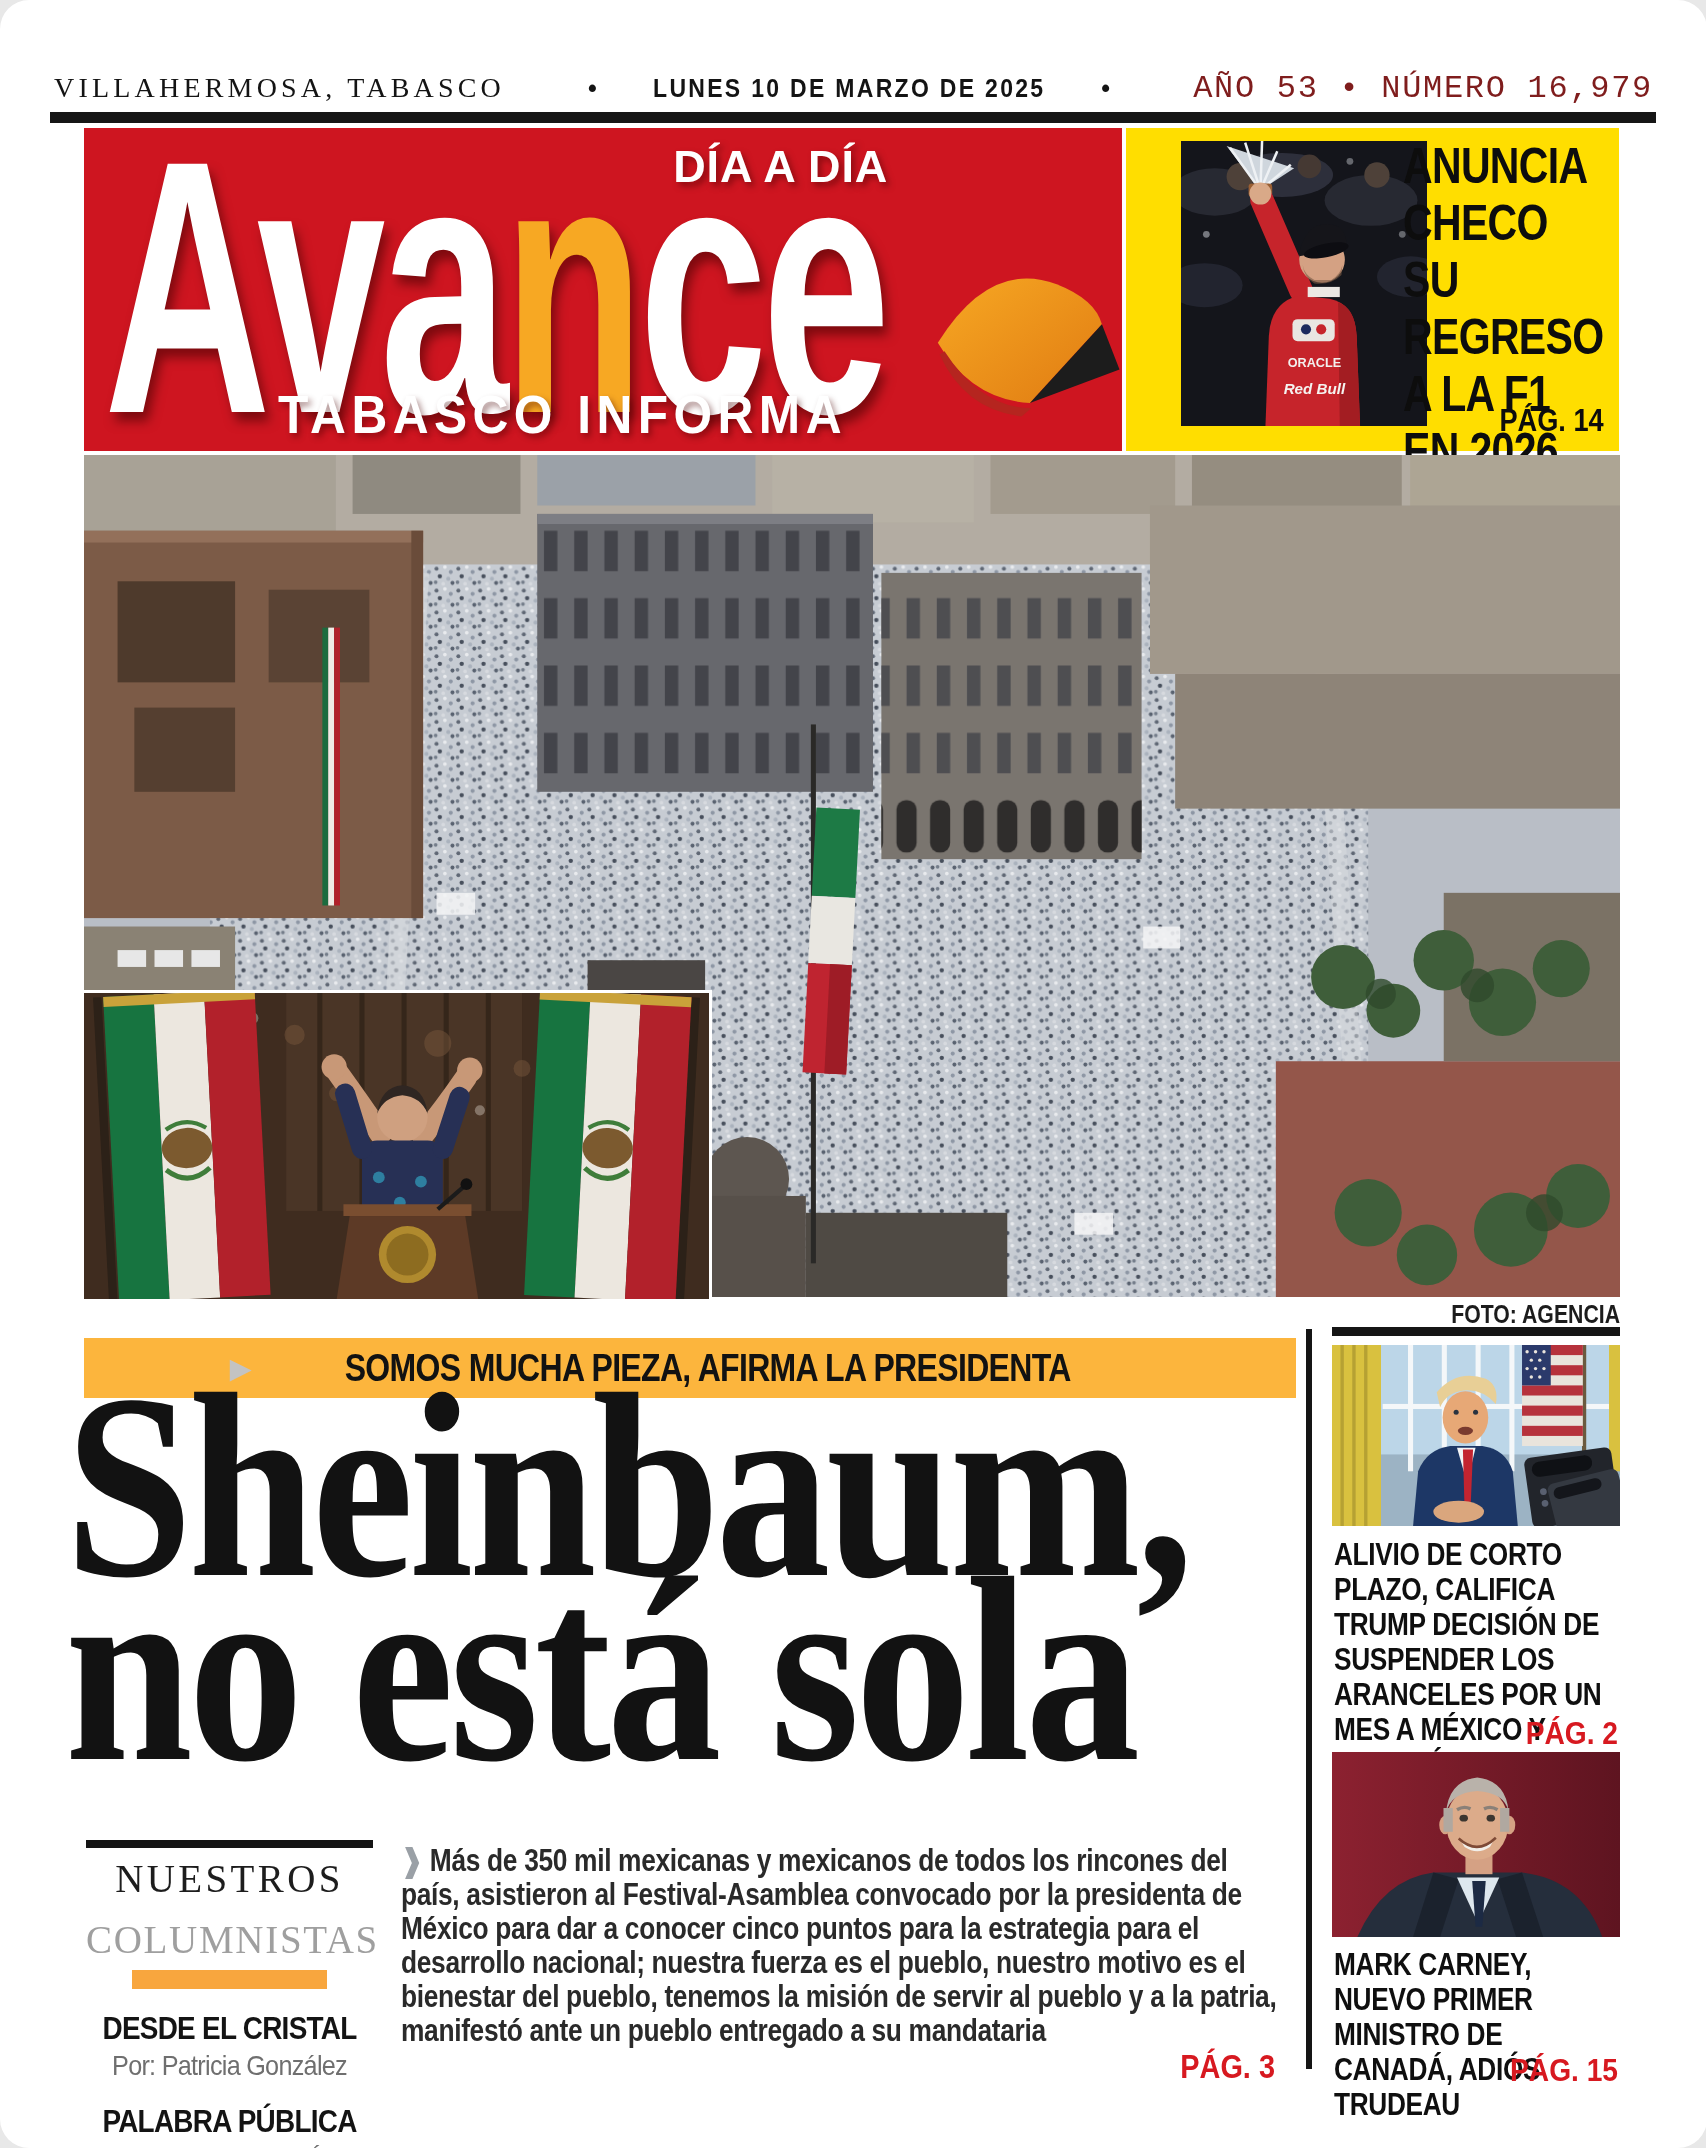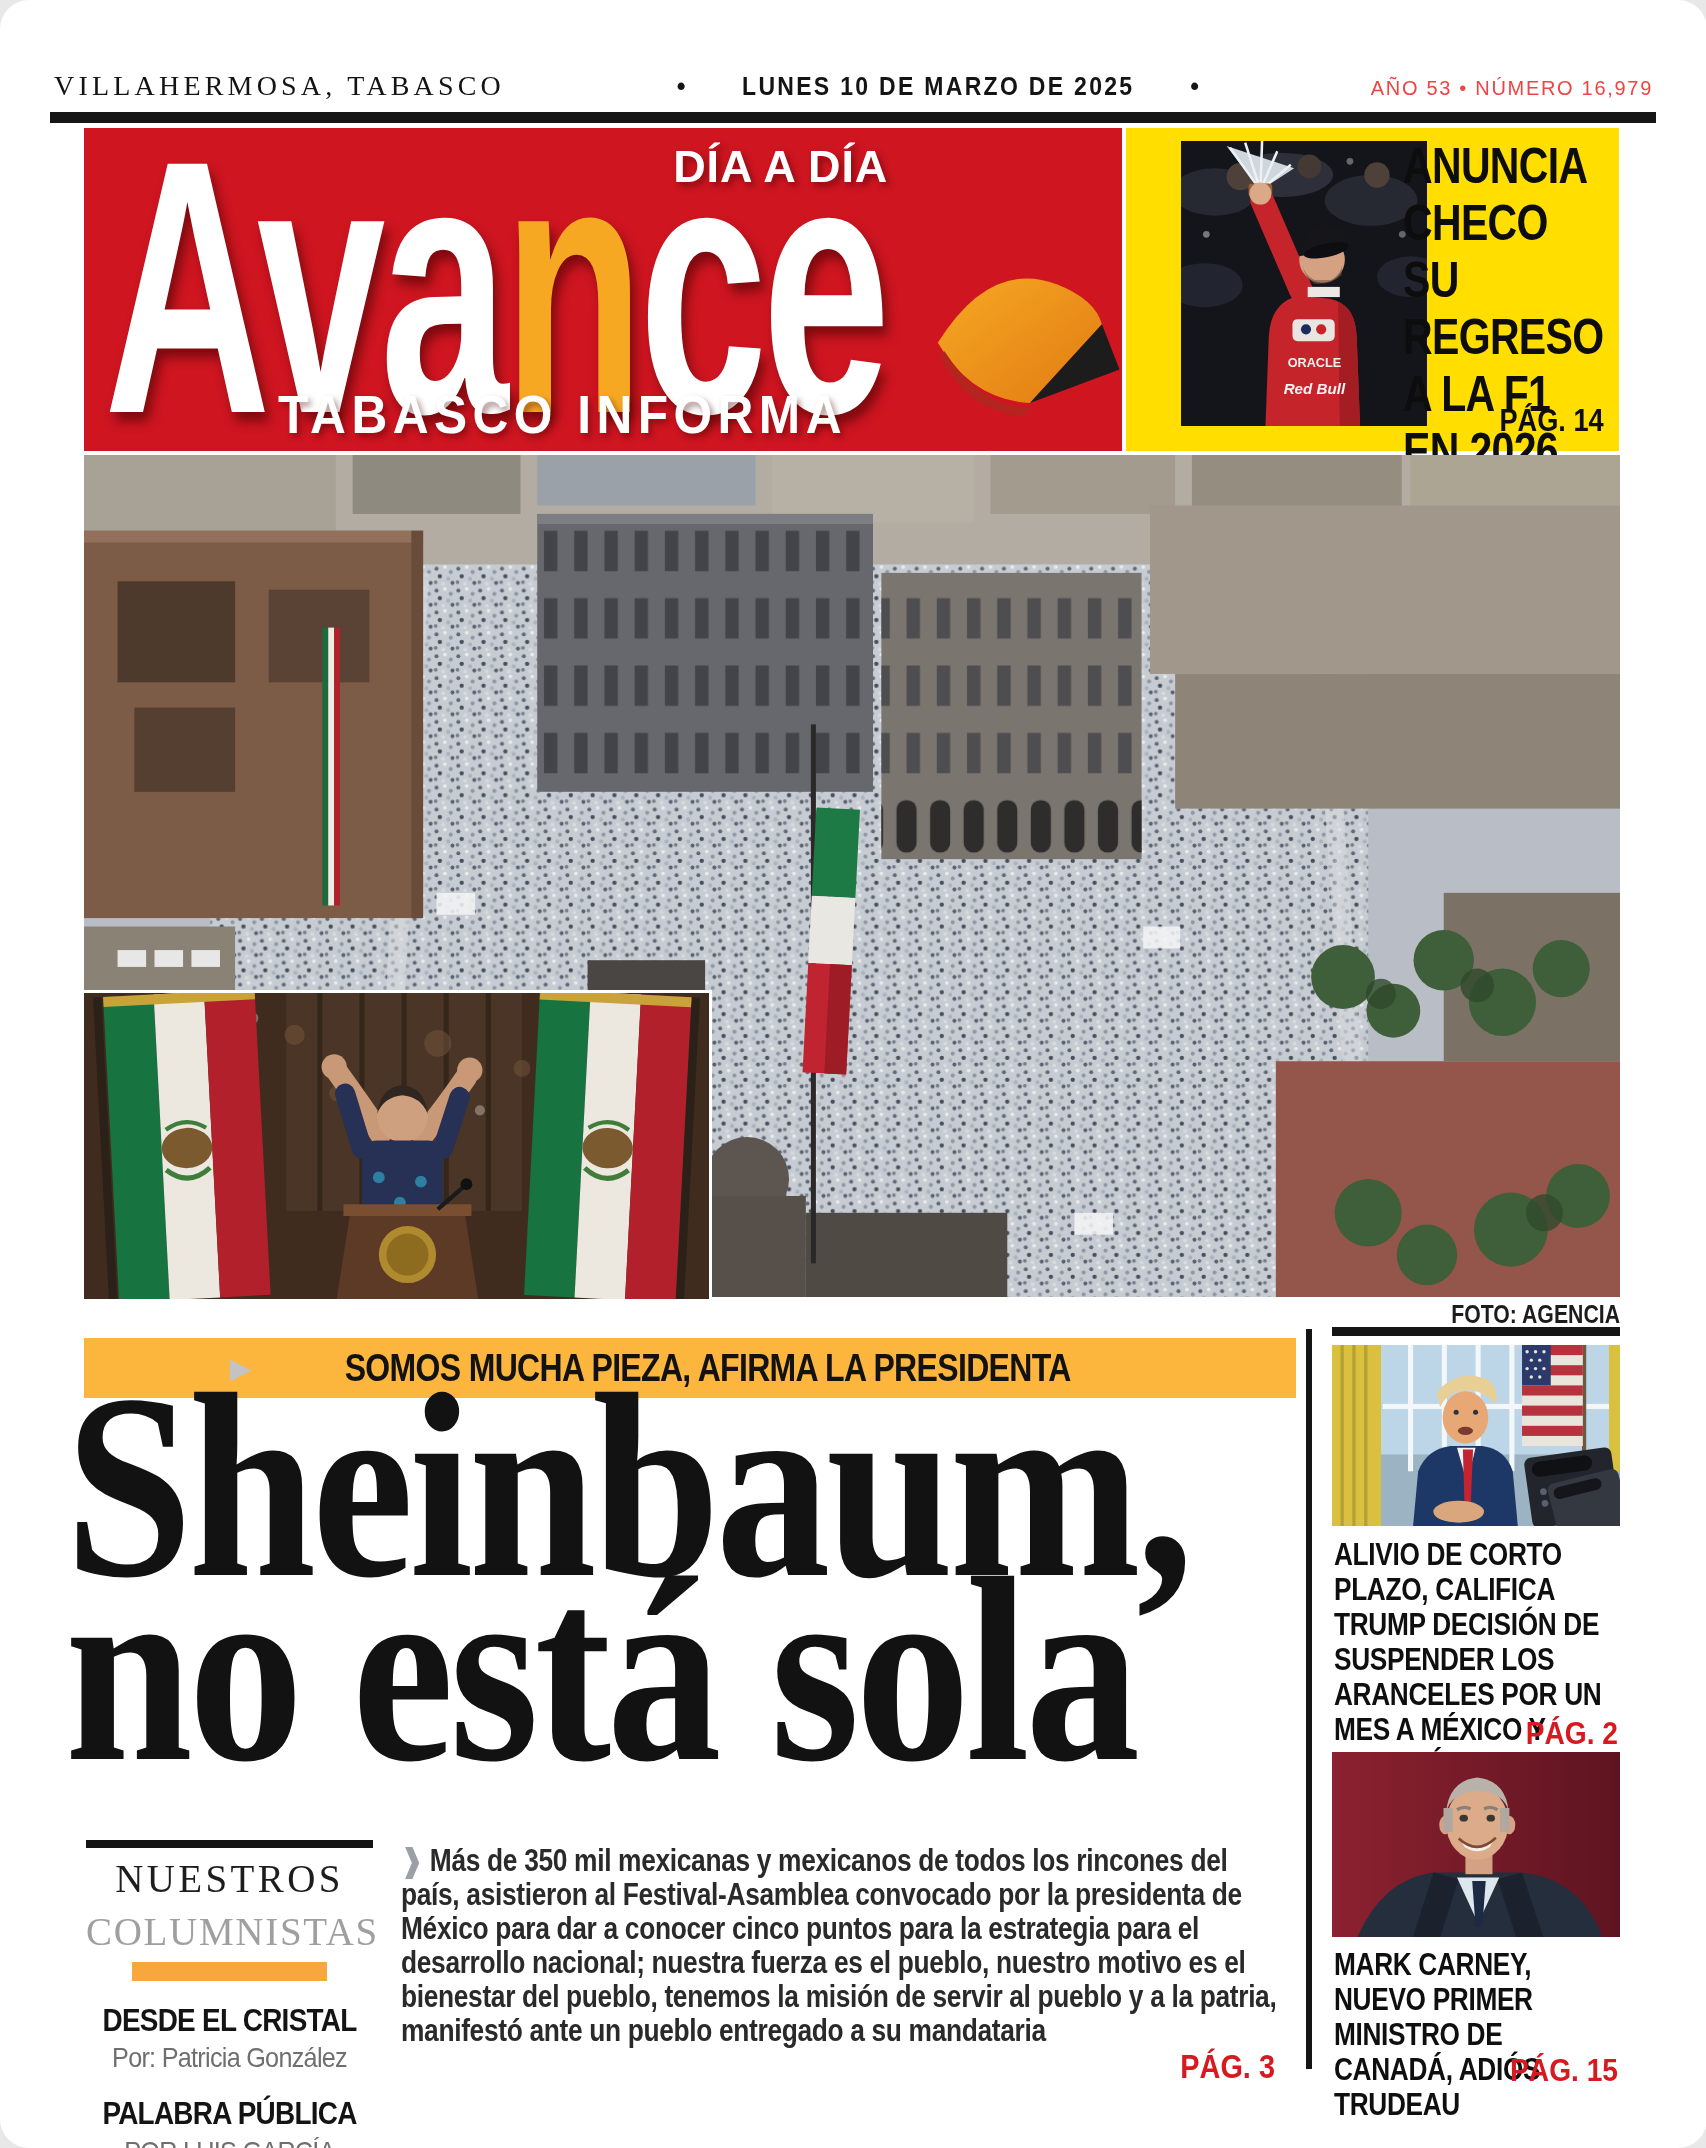--- a/index.html
+++ b/index.html
@@ -6,21 +6,21 @@
   .page{position:relative;width:1707px;height:2148px;background:#ffffff;overflow:hidden;
         font-family:"Liberation Sans",sans-serif;color:#111;border-radius:29px;}
   .abs{position:absolute;}
 
   
   .topbar{top:70px;left:54px;width:1599px;display:flex;justify-content:space-between;align-items:baseline;}
   .tb-loc{font-family:"Liberation Serif",serif;font-size:28px;letter-spacing:4.2px;color:#141414;}
   .tb-center{display:flex;align-items:center;gap:39px;}
   .tb-date{font-size:25px;font-weight:bold;letter-spacing:2.5px;color:#141414;transform:scaleX(.92);}
   .tb-dot{font-size:25px;font-weight:bold;color:#141414;}
-  .tb-ed{font-family:Liberation Sans, sans-serif;font-size:20px;letter-spacing:1.7px;color:#ef4444;}
+  .tb-ed{font-family:Liberation Mono, monospace;font-size:32px;letter-spacing:1.7px;color:#7f1d1d;}
   .toprule{top:112px;left:50px;width:1606px;height:11px;background:#161616;}
 
   
   .masthead{top:128px;left:84px;width:1038px;height:323px;background:#CE1520;}
   .mh-dia{left:502px;top:13.4px;width:302px;text-align:right;color:#fff;font-weight:bold;
           font-size:45px;letter-spacing:0.8px;text-shadow:3.4px 4.2px 6.7px rgba(70,0,0,.5);}
   .mh-logo{left:20px;top:8.4px;font-weight:bold;font-size:361px;line-height:302px;letter-spacing:-8.4px;
            transform:scaleX(.64);transform-origin:left top;color:#fff;white-space:nowrap;
            text-shadow:7.6px 9.2px 13.4px rgba(60,0,0,.55);}
   .mh-logo .orange{color:#F7A823;}
@@ -53,21 +53,21 @@
   
   .hl{font-family:"Liberation Serif",serif;font-weight:bold;color:#121212;font-size:264px;
       line-height:264px;letter-spacing:-5px;transform:scaleX(.87);transform-origin:left top;white-space:nowrap;}
   .hl1{left:65px;top:1354px;}
   .hl2{left:65px;top:1538px;}
 
   
   .colrule{top:1840px;left:86px;width:287px;height:7.6px;background:#141414;}
   .colbox{top:1856px;left:86px;width:287px;text-align:center;}
   .col-t1{font-family:"Liberation Serif",serif;font-size:39px;letter-spacing:3.4px;color:#1d1d1d;}
-  .col-t2{font-family:"Liberation Serif",serif;font-size:39px;letter-spacing:1.7px;color:#9f9f9f;margin-top:8px;}
+  .col-t2{font-family:"Liberation Serif",serif;font-size:39px;letter-spacing:1.7px;color:#9f9f9f;margin-top:16px;}
   .colbar{width:195px;height:18.5px;background:#F8A63E;margin:8.4px auto 0 auto;}
   .col-item-t{margin-top:22px;font-weight:bold;font-size:31px;color:#141414;letter-spacing:-0.8px;transform:scaleX(.9);}
   .col-item-a{margin-top:3.4px;font-size:28px;color:#6f6f6f;letter-spacing:-0.8px;transform:scaleX(.9);}
 
   
   .lead{top:1844px;left:401px;width:1049px;font-weight:bold;font-size:31px;line-height:34px;
         color:#2a2a2a;letter-spacing:-0.4px;transform:scaleX(.85);transform-origin:left top;}
   .lead .bullet{color:#9aa0a6;margin-right:8.4px;}
   .leadpage{top:2047px;left:881px;width:394px;text-align:right;font-weight:bold;font-size:34px;color:#D71920;
             transform:scaleX(.85);transform-origin:right top;}

